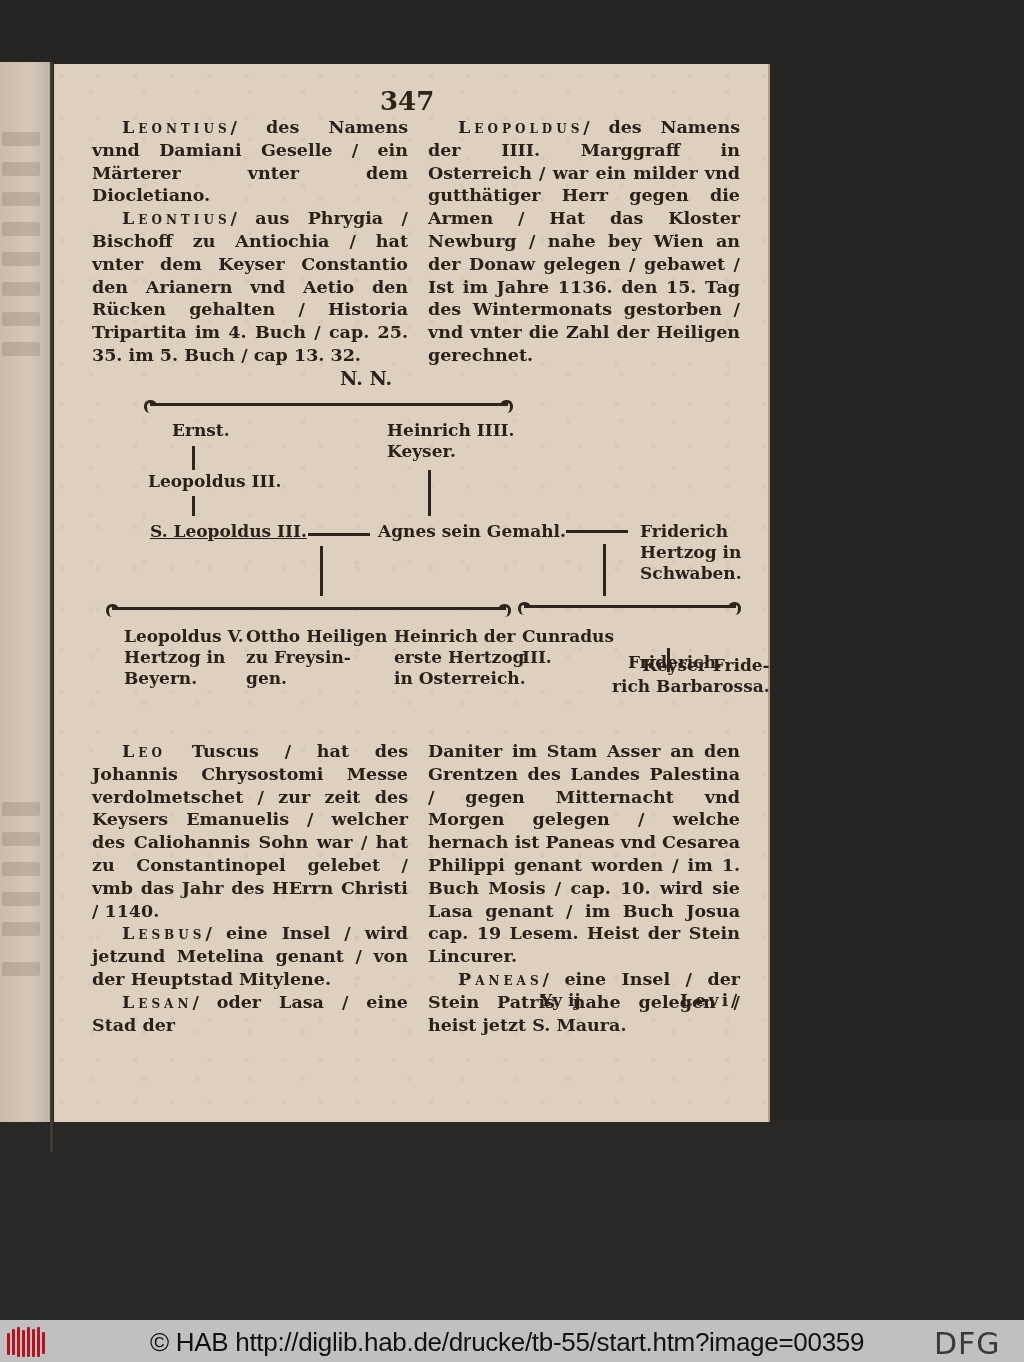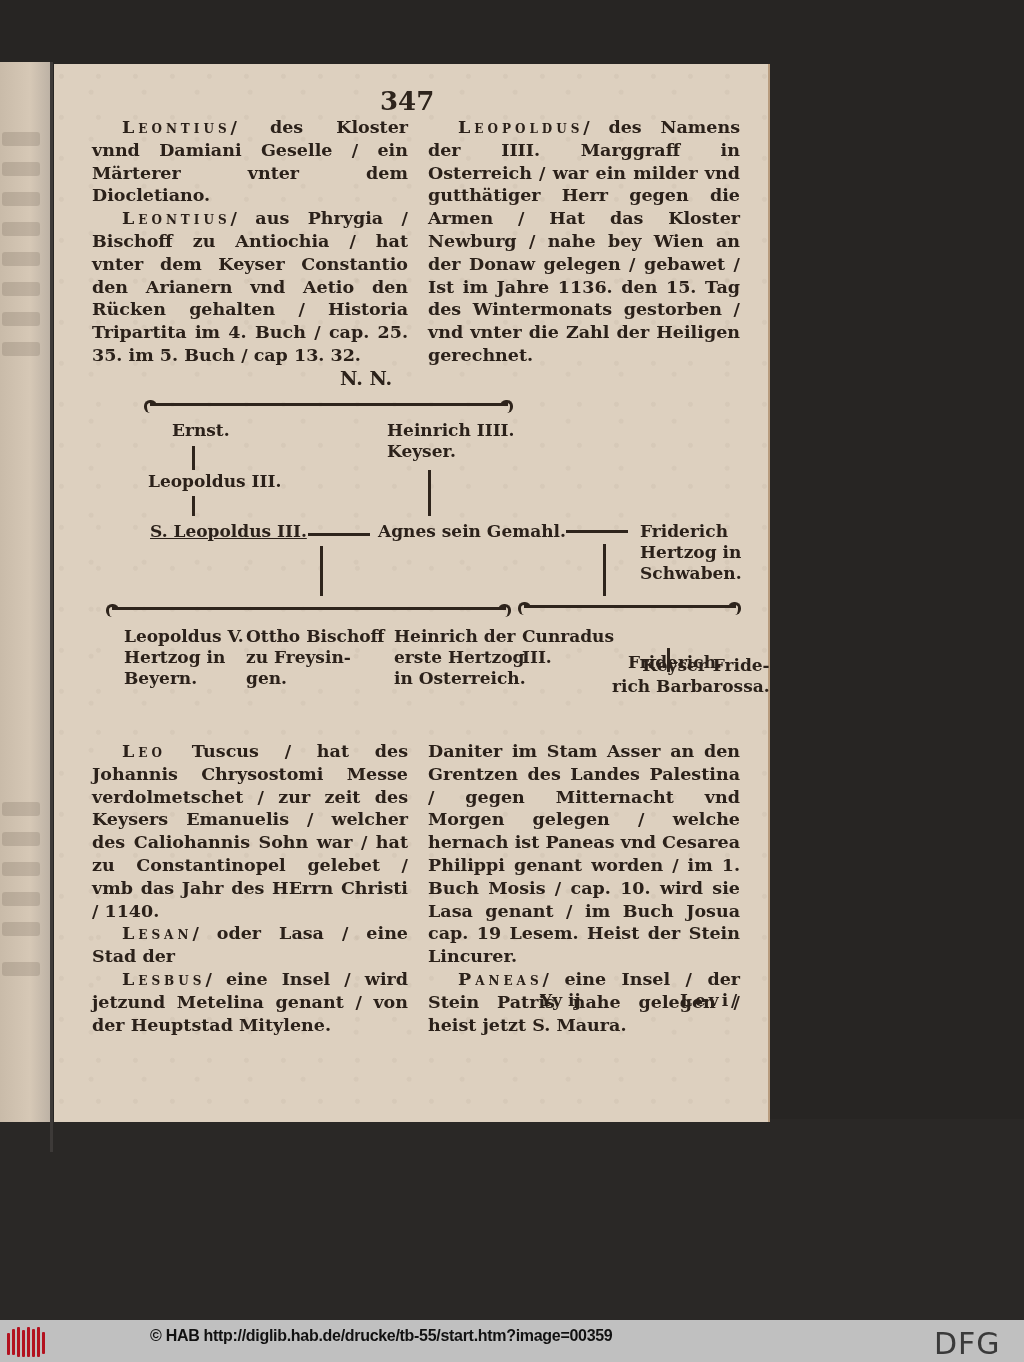--- a/index.html
+++ b/index.html
@@ -33,21 +33,21 @@
   .col p.indent { text-indent:30px; }
   .tree-node { position:absolute; color:#2b211a; font-weight:bold; font-size:17px; line-height:21px; white-space:pre; }
   .tree-line { position:absolute; background:#2e241c; }
   .brace-end { position:absolute; width:10px; height:10px; border:3px solid #2e241c; border-radius:6px; }
   .footer {
     position:absolute; left:0; top:1320px; width:1024px; height:42px; background:#c0c0c0;
     display:flex; align-items:center; font-family:"Liberation Sans", sans-serif;
   }
   .hab-logo { position:absolute; left:6px; top:7px; width:40px; height:30px; }
   .hab-logo span { position:absolute; top:0; width:3px; background:#b3121f; border-radius:1px; }
-  .footer-text { position:absolute; left:150px; top:7px; font-size:16px; color:#111; letter-spacing:-0.3px;font-weight:bold; }
+  .footer-text { position:absolute; left:150px; top:7px; font-size:26px; color:#111; letter-spacing:-0.3px; }
   .dfg-logo { position:absolute; left:934px; top:6px; font-size:30px; font-weight:normal; color:#3a3a3a; font-family:"DejaVu Sans", sans-serif; letter-spacing:1px; }
 </style>
 </head>
 <body>
 
 <div class="scan-area">
   <div class="prev-page">
     <div class="ghost" style="top:70px"></div>
       <div class="ghost" style="top:100px"></div>
     <div class="ghost" style="top:130px"></div>
@@ -63,21 +63,21 @@
     <div class="ghost" style="top:860px"></div>
       <div class="ghost" style="top:900px"></div>
   </div>
   <div class="spine-line"></div>
 
   <div class="page"></div>
 
   <div class="page-number">347</div>
 
   <div class="col" style="left:92px; top:116px; width:316px;">
-    <p class="indent"><span class="lemma">Leontius</span><span>/ des Kloster vnnd Damiani Geselle / ein Märterer vnter dem Diocletiano.</span></p>
+    <p class="indent"><span class="lemma">Leontius</span><span>/ des Namens vnnd Damiani Geselle / ein Märterer vnter dem Diocletiano.</span></p>
     <p class="indent"><span class="lemma">Leontius</span><span>/ aus Phrygia / Bischoff zu Antiochia / hat vnter dem Keyser Constantio den Arianern vnd Aetio den Rücken gehalten / Historia Tripartita im 4. Buch / cap. 25. 35. im 5. Buch / cap 13. 32.</span></p>
   </div>
 
   <div class="col" style="left:428px; top:116px; width:312px;">
     <p class="indent"><span class="lemma">Leopoldus</span><span>/ des Namens der IIII. Marggraff in Osterreich / war ein milder vnd gutthätiger Herr gegen die Armen / Hat das Kloster Newburg / nahe bey Wien an der Donaw gelegen / gebawet / Ist im Jahre 1136. den 15. Tag des Wintermonats gestorben / vnd vnter die Zahl der Heiligen gerechnet.</span></p>
   </div>
 
   <div>
     <div class="tree-node" style="left:340px; top:368px; font-size:19px;">N. N.</div>
     <div class="tree-line" style="left:150px; top:403px; width:358px; height:3px;"></div>
@@ -106,38 +106,38 @@
     <div class="tree-line" style="left:112px; top:607px; width:394px; height:3px;"></div>
     <div class="brace-end" style="left:106px; top:604px; border-right:none; border-bottom:none;"></div>
     <div class="brace-end" style="left:498px; top:604px; border-left:none; border-bottom:none;"></div>
     <div class="tree-line" style="left:524px; top:605px; width:212px; height:3px;"></div>
     <div class="brace-end" style="left:518px; top:602px; border-right:none; border-bottom:none;"></div>
     <div class="brace-end" style="left:728px; top:602px; border-left:none; border-bottom:none;"></div>
 
     <div class="tree-node" style="left:124px; top:626px;">Leopoldus V.
 Hertzog in
 Beyern.</div>
-    <div class="tree-node" style="left:246px; top:626px;">Ottho Bischoff
+    <div class="tree-node" style="left:246px; top:626px;">Ottho Heiligen
 zu Freysin-
 gen.</div>
     <div class="tree-node" style="left:394px; top:626px;">Heinrich der
 erste Hertzog
 in Osterreich.</div>
     <div class="tree-node" style="left:522px; top:626px;">Cunradus
 III.</div>
     <div class="tree-node" style="left:628px; top:652px;">Friderich.</div>
     <div class="tree-line" style="left:667px; top:648px; width:3px; height:24px;"></div>
     <div class="tree-node" style="left:612px; top:655px; text-align:right;">Keyser Fride-
 rich Barbarossa.</div>
   </div>
 
   <div class="col" style="left:92px; top:740px; width:316px;">
     <p class="indent"><span class="lemma">Leo</span> <span>Tuscus / hat des Johannis Chrysostomi Messe verdolmetschet / zur zeit des Keysers Emanuelis / welcher des Caliohannis Sohn war / hat zu Constantinopel gelebet / vmb das Jahr des HErrn Christi / 1140.</span></p>
+    <p class="indent"><span class="lemma">Lesbus</span><span>/ eine Insel / wird jetzund Metelina genant / von der Heuptstad Mitylene.</span></p>
     <p class="indent"><span class="lemma">Lesan</span><span>/ oder Lasa / eine Stad der</span></p>
-    <p class="indent"><span class="lemma">Lesbus</span><span>/ eine Insel / wird jetzund Metelina genant / von der Heuptstad Mitylene.</span></p>
   </div>
 
   <div class="col" style="left:428px; top:740px; width:312px;">
     <p><span>Daniter im Stam Asser an den Grentzen des Landes Palestina / gegen Mitternacht vnd Morgen gelegen / welche hernach ist Paneas vnd Cesarea Philippi genant worden / im 1. Buch Mosis / cap. 10. wird sie Lasa genant / im Buch Josua cap. 19 Lesem. Heist der Stein Lincurer.</span></p>
     <p class="indent"><span class="lemma">Paneas</span><span>/ eine Insel / der Stein Patris nahe gelegen / heist jetzt S. Maura.</span></p>
   </div>
 
   <div class="tree-node" style="left:540px; top:990px; font-size:17px;">Yy ij</div>
   <div class="tree-node" style="left:680px; top:990px; font-size:17px; letter-spacing:3px;">Levi/</div>
 </div>

